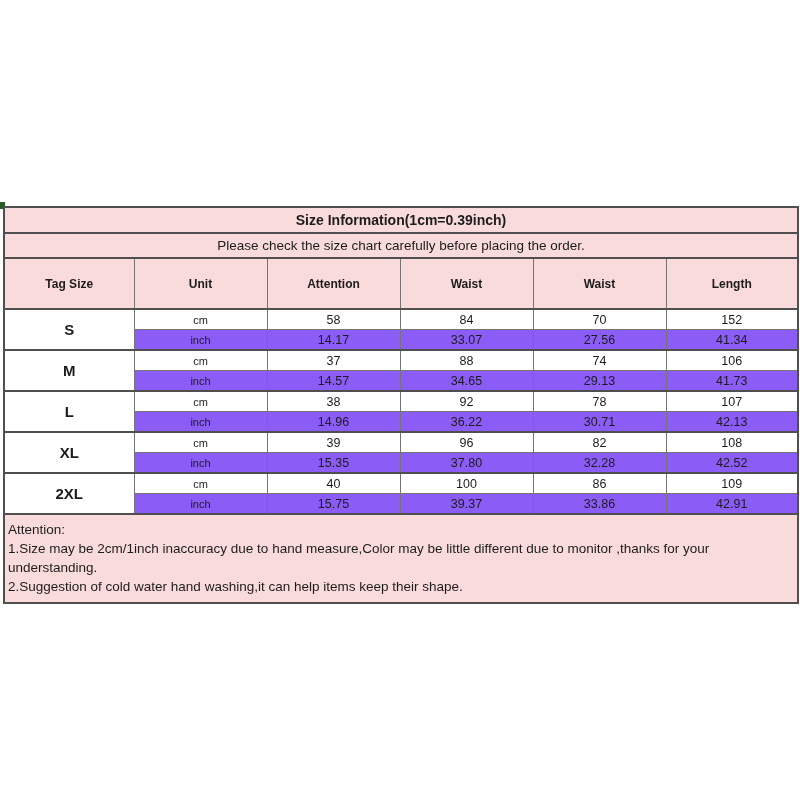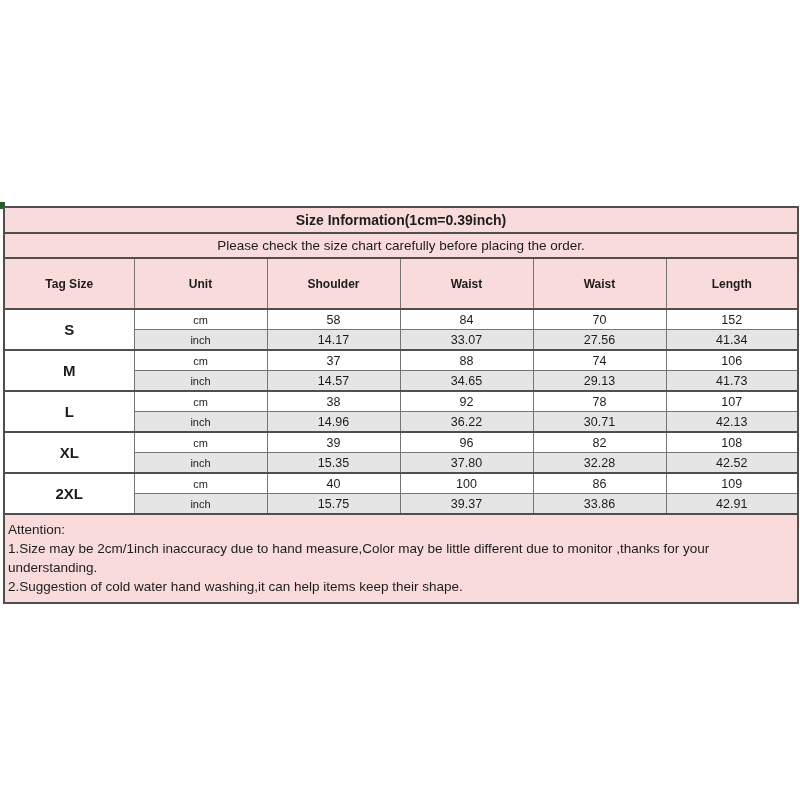--- a/index.html
+++ b/index.html
@@ -35,21 +35,21 @@
     background: #fadbdb; height: 23px; font-size: 13.5px;
     border-bottom: 2px solid #4f4f4f;
     margin-top: 8px;
   }
   .head-row th {
     background: #fadbdb; height: 49px;
     font-size: 12px; font-weight: bold;
     border-bottom: 2px solid #4f4f4f;
   }
   .cm-row td { background: #ffffff; height: 19px; }
-  .inch-row td { background: #e5e5e5; height: 19px; margin-left: 36px; }
+  .inch-row td { background: #8b5cf6; height: 19px; margin-left: 36px; }
   tr.group-start td { border-top: 2px solid #4f4f4f; }
   .size-cell { font-weight: bold; font-size: 15px; background: #ffffff; }
   .unit-cell { font-size: 11px; }
   .num-cell { font-size: 12.5px; }
   .attention-row td {
     background: #fadbdb; border-top: 2px solid #4f4f4f;
     text-align: left; white-space: normal;
     font-size: 13.5px; line-height: 19px;
     padding: 5px 4px 6px 3px;
   }
@@ -75,21 +75,21 @@
       <td colspan="6">Size Information(1cm=0.39inch)</td>
     </tr>
 
     <tr class="subtitle-row">
       <td colspan="6">Please check the size chart carefully before placing the order.</td>
     </tr>
 
     <tr class="head-row">
       <th>Tag Size</th>
       <th>Unit</th>
-      <th>Shoulder</th>
+      <th>Attention</th>
       <th>Waist</th>
       <th>Waist</th>
       <th>Length</th>
     </tr>
 
     <tr class="cm-row group-start">
       <td rowspan="2" class="size-cell">S</td>
       <td class="unit-cell">cm</td>
       <td class="num-cell">58</td>
       <td class="num-cell">84</td>

